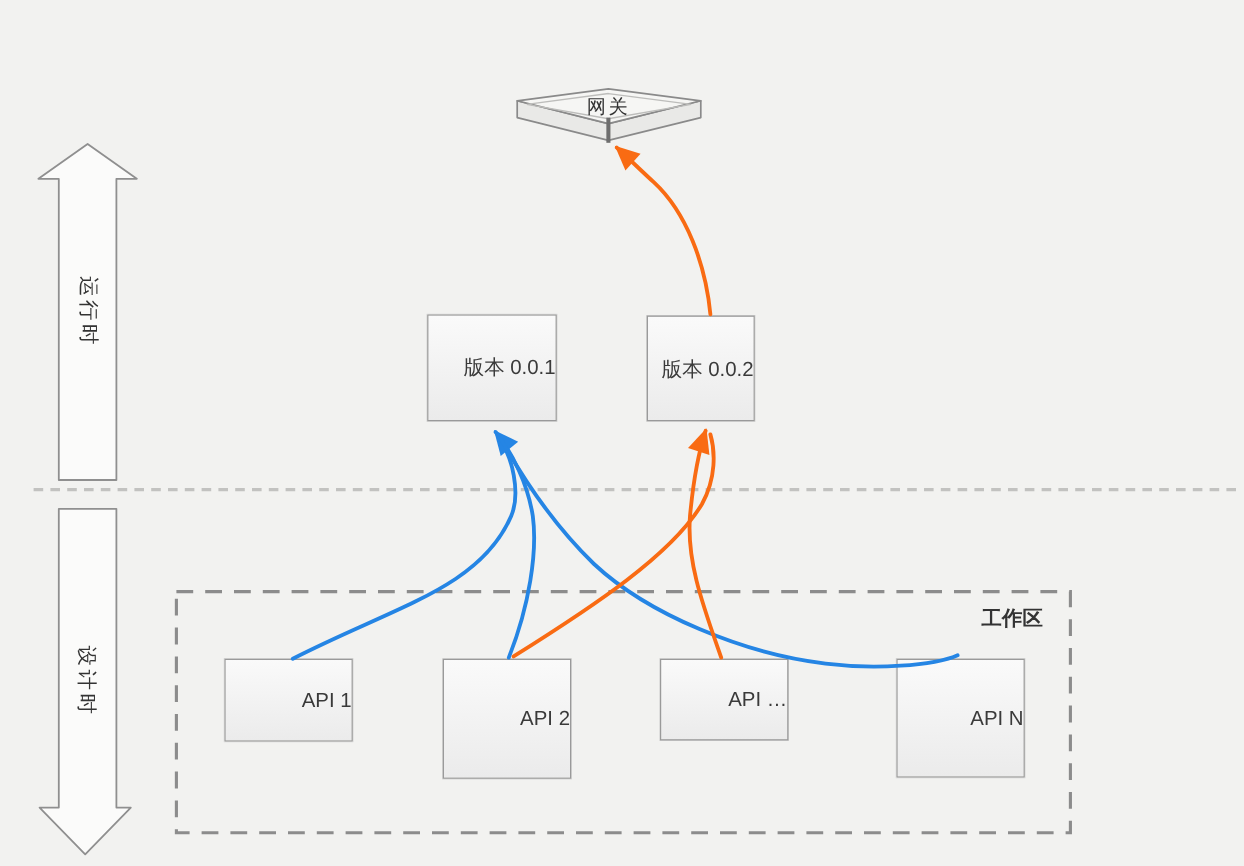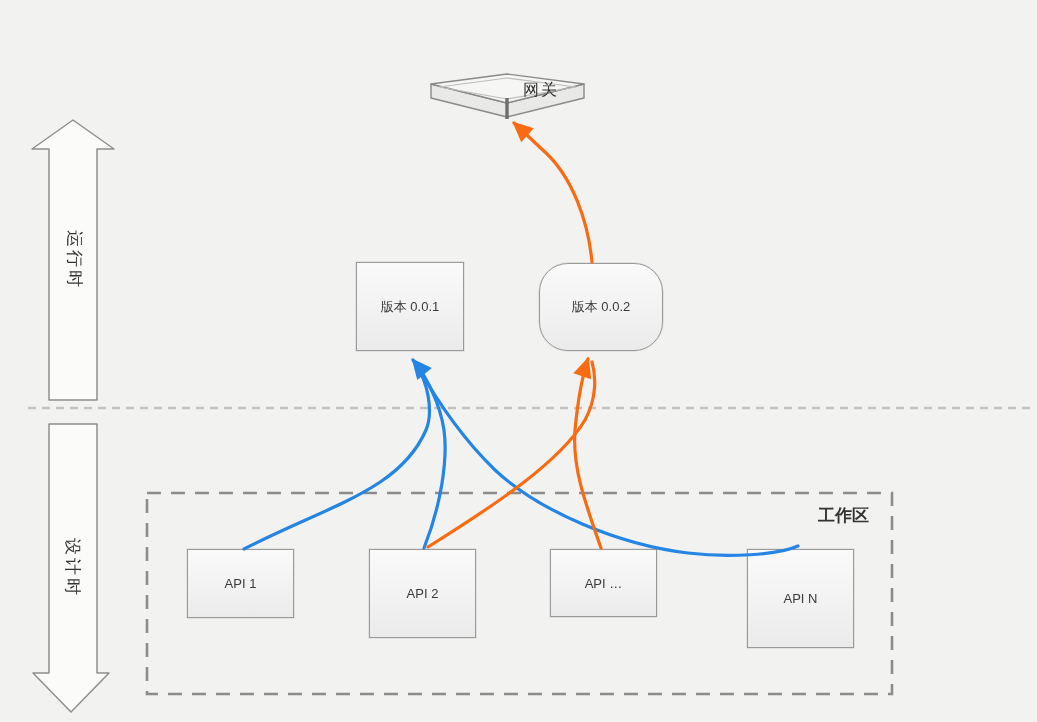--- a/index.html
+++ b/index.html
@@ -8,22 +8,22 @@
     position:relative;
     width:1037px;height:722px;
     background:#f2f2f0;
     overflow:hidden;
   }
   .node-box{
     position:absolute;
     box-sizing:border-box;
     border:1px solid #9a9a9a;
     background:linear-gradient(#fafafa,#ebebeb);
-    display:flex;align-items:center;justify-content:center;
-    font-size:13px;color:#3a3a3a;
+    display:flex;align-items:center;justify-content:flex-end;
+    font-size:17px;color:#3a3a3a;
     box-shadow:0 0 0 0.5px rgba(150,150,150,.35);
     z-index:1;
   }
   #edge-layer{
     position:absolute;left:0;top:0;z-index:2;
     pointer-events:none;
   }
   .float-label{
     position:absolute;z-index:3;
     color:#333;white-space:nowrap;
@@ -32,45 +32,44 @@
     font-size:17px;font-weight:bold;
     background:#f2f2f0;
     padding:0 6px;
     line-height:20px;
     margin-top:24px;
   }
   #gateway-label{
     font-size:16px;
     letter-spacing:2px;
     transform:translate(-50%,-50%);
-    margin-left:34px;
   }
   .rot-label{
     font-size:17px;
     letter-spacing:3px;
     transform:translate(-50%,-50%) rotate(90deg);
     transform-origin:center center;
   }
 </style>
 </head>
 <body>
 
 <div id="stage">
 
   <div class="node-box" style="left:356px;top:262px;width:108px;height:89px;">
     <span>版本 0.0.1</span>
   </div>
-  <div class="node-box" style="left:539px;top:263px;width:124px;height:88px;border-radius:29px;">
+  <div class="node-box" style="left:539px;top:263px;width:90px;height:88px;">
     <span>版本 0.0.2</span>
   </div>
 
   <div class="node-box" style="left:187px;top:549px;width:107px;height:69px;">
     <span>API 1</span>
   </div>
-  <div class="node-box" style="left:369px;top:549px;width:107px;height:89px;">
+  <div class="node-box" style="left:369px;top:549px;width:107px;height:100px;">
     <span>API 2</span>
   </div>
   <div class="node-box" style="left:550px;top:549px;width:107px;height:68px;">
     <span>API …</span>
   </div>
   <div class="node-box" style="left:747px;top:549px;width:107px;height:99px;">
     <span>API N</span>
   </div>
 
   <svg id="edge-layer" width="1037" height="722" viewBox="0 0 1037 722">

